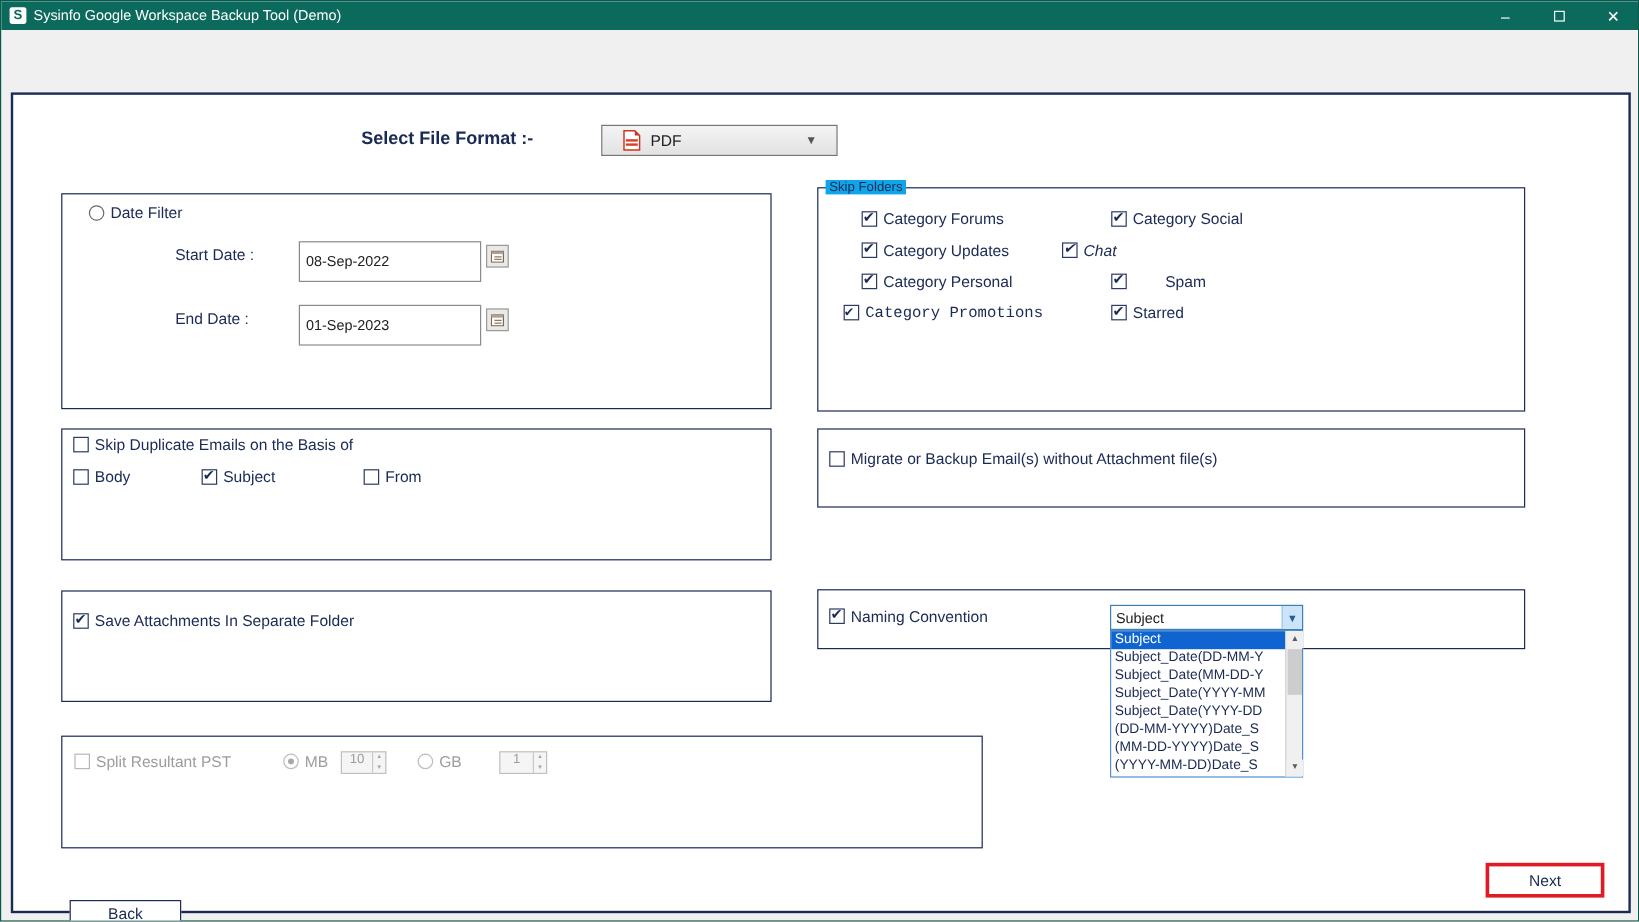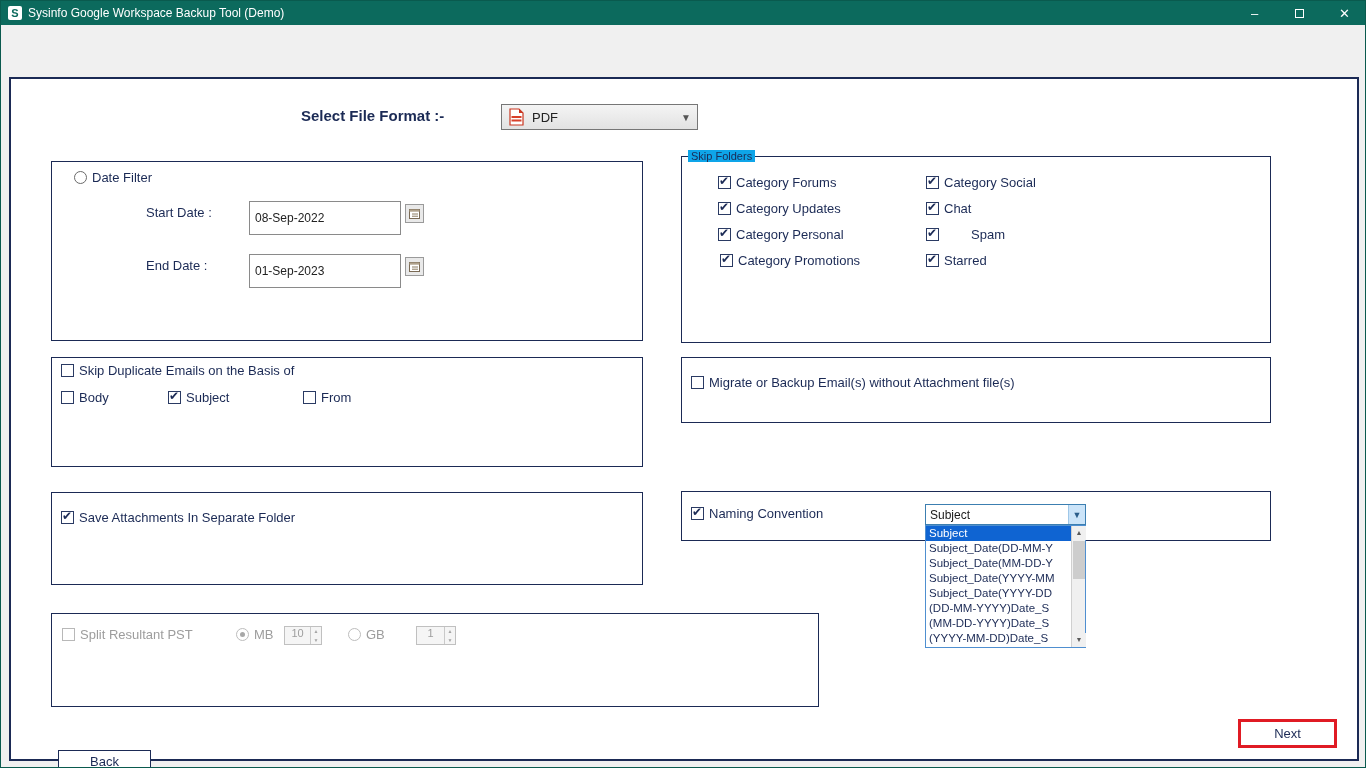--- a/index.html
+++ b/index.html
@@ -36,21 +36,21 @@
   .rb.checked::after { content:""; position:absolute; left:3px; top:3px; width:5px; height:5px; border-radius:50%; background:#4a4a4a; }
   .rb.disabled { border-color:#bdbdbd; }
   .rb.disabled.checked::after { background:#a8a8a8; }
 
   .row { position:absolute; display:flex; align-items:center; gap:5px; }
 
   .text-input { position:absolute; height:24px; border:1px solid #8a8a8a; font-size:12px; color:#222; padding:16px 5px; font-family:"Liberation Sans", sans-serif; background:#fff; }
   .cal-btn { position:absolute; width:19px; height:19px; border:1px solid #9a9a9a; background:#e9e9e9; display:flex; align-items:center; justify-content:center; padding:0; }
 
   
-  .ff-combo { position:absolute; left:500px; top:103px; width:197px; height:26px; border:1px solid #767676; background:linear-gradient(#f4f4f4,#e2e2e2); display:flex; align-items:center; padding:0 6px; gap:7px; }
+  .ff-combo { position:absolute; left:500px; top:103px; width:197px; height:26px; border:1px solid #767676; background:linear-gradient(#f4f4f4,#e2e2e2); display:flex; align-items:center; padding:0 16px; gap:7px; }
   .ff-combo .arrow { margin-left:auto; font-size:10px; color:#555; }
   .ff-value { font-size:13px; color:#222; }
 
   
   .legend { position:absolute; background:#0ea5e9; padding:0 3px; font-size:11px; color:#1b2a55; }
 
   
   .dis { color:#9d9d9d; }
   .spinner { position:absolute; height:19px; border:1px solid #c0c0c0; background:#f5f5f5; display:flex; font-size:11px; color:#9d9d9d; }
   .spin-val { flex:1; text-align:center; }
@@ -200,30 +200,30 @@
     <span class="lbl">Category Forums</span>
   </div>
   <div class="row" style="left:717px; top:200px;">
     <span class="cb checked"></span>
     <span class="lbl">Category Updates</span>
   </div>
   <div class="row" style="left:717px; top:226px;">
     <span class="cb checked"></span>
     <span class="lbl">Category Personal</span>
   </div>
-  <div class="row" style="left:719px; top:252px;">
+  <div class="row" style="left:702px; top:252px;font-family:Liberation Mono, monospace;">
     <span class="cb checked"></span>
     <span class="lbl">Category Promotions</span>
   </div>
 
   <div class="row" style="left:925px; top:174px;">
     <span class="cb checked"></span>
     <span class="lbl">Category Social</span>
   </div>
-  <div class="row" style="left:925px; top:200px;">
+  <div class="row" style="left:884px; top:200px;font-style:italic;">
     <span class="cb checked"></span>
     <span class="lbl">Chat</span>
   </div>
   <div class="row" style="left:925px; top:226px;gap:32px;">
     <span class="cb checked"></span>
     <span class="lbl">Spam</span>
   </div>
   <div class="row" style="left:925px; top:252px;">
     <span class="cb checked"></span>
     <span class="lbl">Starred</span>

